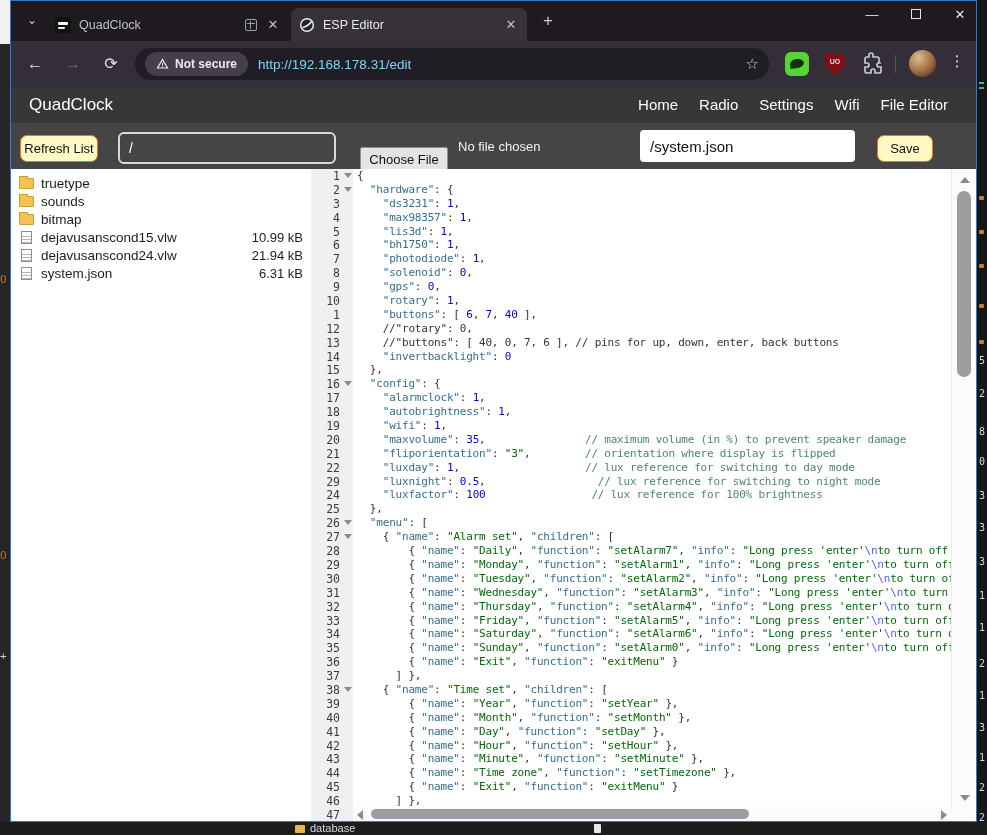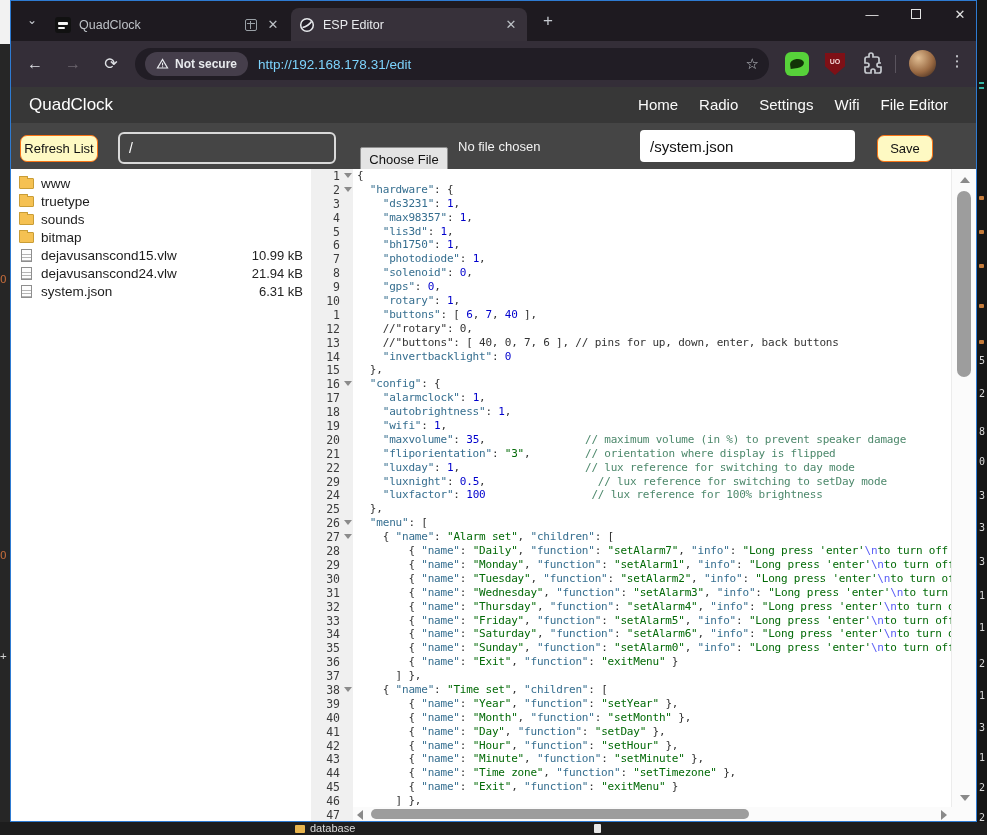--- a/index.html
+++ b/index.html
@@ -237,25 +237,20 @@
         <div class="gbtn" id="btn-refresh">Refresh List</div>
         <input id="path-input" value="/" style="">
         <div class="gbtn" id="choose-file">Choose File</div>
         <span id="no-file">No file chosen</span>
         <input id="fname-input" value="/system.json" style="">
         <div class="gbtn" id="btn-save">Save</div>
       </div>
 
       <div id="content">
         <div id="filepane">
-            <div class="frow">
-              <span class="ic-folder"></span>
-              <span class="fname">www</span>
-              <span class="fsize"></span>
-            </div>
             <div class="frow">
               <span class="ic-folder"></span>
               <span class="fname">truetype</span>
               <span class="fsize"></span>
             </div>
             <div class="frow">
               <span class="ic-folder"></span>
               <span class="fname">sounds</span>
               <span class="fsize"></span>
             </div>
@@ -347,21 +342,21 @@
               <div class="cl"><span class="tk-p">    //"buttons": [ 40, 0, 7, 6 ], // pins for up, down, enter, back buttons</span></div>
               <div class="cl"><span class="tk-p">    </span><span class="tk-k">"invertbacklight"</span><span class="tk-p">: </span><span class="tk-n">0</span></div>
               <div class="cl"><span class="tk-p">  },</span></div>
               <div class="cl"><span class="tk-p">  </span><span class="tk-k">"config"</span><span class="tk-p">: {</span></div>
               <div class="cl"><span class="tk-p">    </span><span class="tk-k">"alarmclock"</span><span class="tk-p">: </span><span class="tk-n">1</span><span class="tk-p">,</span></div>
               <div class="cl"><span class="tk-p">    </span><span class="tk-k">"autobrightness"</span><span class="tk-p">: </span><span class="tk-n">1</span><span class="tk-p">,</span></div>
               <div class="cl"><span class="tk-p">    </span><span class="tk-k">"wifi"</span><span class="tk-p">: </span><span class="tk-n">1</span><span class="tk-p">,</span></div>
               <div class="cl"><span class="tk-p">    </span><span class="tk-k">"maxvolume"</span><span class="tk-p">: </span><span class="tk-n">35</span><span class="tk-p">,             </span><span class="tk-c">// maximum volume (in %) to prevent speaker damage</span></div>
               <div class="cl"><span class="tk-p">    </span><span class="tk-k">"fliporientation"</span><span class="tk-p">: </span><span class="tk-s">"3"</span><span class="tk-p">,      </span><span class="tk-c">// orientation where display is flipped</span></div>
               <div class="cl"><span class="tk-p">    </span><span class="tk-k">"luxday"</span><span class="tk-p">: </span><span class="tk-n">1</span><span class="tk-p">,                 </span><span class="tk-c">// lux reference for switching to day mode</span></div>
-              <div class="cl"><span class="tk-p">    </span><span class="tk-k">"luxnight"</span><span class="tk-p">: </span><span class="tk-n">0.5</span><span class="tk-p">,               </span><span class="tk-c">// lux reference for switching to setDay mode</span></div>
+              <div class="cl"><span class="tk-p">    </span><span class="tk-k">"luxnight"</span><span class="tk-p">: </span><span class="tk-n">0.5</span><span class="tk-p">,               </span><span class="tk-c">// lux reference for switching to night mode</span></div>
               <div class="cl"><span class="tk-p">    </span><span class="tk-k">"luxfactor"</span><span class="tk-p">: </span><span class="tk-n">100</span><span class="tk-p">              </span><span class="tk-c">// lux reference for 100% brightness</span></div>
               <div class="cl"><span class="tk-p">  },</span></div>
               <div class="cl"><span class="tk-p">  </span><span class="tk-k">"menu"</span><span class="tk-p">: [</span></div>
               <div class="cl"><span class="tk-p">    { </span><span class="tk-k">"name"</span><span class="tk-p">: </span><span class="tk-s">"Alarm set"</span><span class="tk-p">, </span><span class="tk-k">"children"</span><span class="tk-p">: [</span></div>
               <div class="cl"><span class="tk-p">        { </span><span class="tk-k">"name"</span><span class="tk-p">: </span><span class="tk-s">"Daily"</span><span class="tk-p">, </span><span class="tk-k">"function"</span><span class="tk-p">: </span><span class="tk-s">"setAlarm7"</span><span class="tk-p">, </span><span class="tk-k">"info"</span><span class="tk-p">: </span><span class="tk-s">"Long press 'enter'</span><span class="tk-e">\n</span><span class="tk-s">to turn off alarm"</span></div>
               <div class="cl"><span class="tk-p">        { </span><span class="tk-k">"name"</span><span class="tk-p">: </span><span class="tk-s">"Monday"</span><span class="tk-p">, </span><span class="tk-k">"function"</span><span class="tk-p">: </span><span class="tk-s">"setAlarm1"</span><span class="tk-p">, </span><span class="tk-k">"info"</span><span class="tk-p">: </span><span class="tk-s">"Long press 'enter'</span><span class="tk-e">\n</span><span class="tk-s">to turn off alarm"</span></div>
               <div class="cl"><span class="tk-p">        { </span><span class="tk-k">"name"</span><span class="tk-p">: </span><span class="tk-s">"Tuesday"</span><span class="tk-p">, </span><span class="tk-k">"function"</span><span class="tk-p">: </span><span class="tk-s">"setAlarm2"</span><span class="tk-p">, </span><span class="tk-k">"info"</span><span class="tk-p">: </span><span class="tk-s">"Long press 'enter'</span><span class="tk-e">\n</span><span class="tk-s">to turn off alarm"</span></div>
               <div class="cl"><span class="tk-p">        { </span><span class="tk-k">"name"</span><span class="tk-p">: </span><span class="tk-s">"Wednesday"</span><span class="tk-p">, </span><span class="tk-k">"function"</span><span class="tk-p">: </span><span class="tk-s">"setAlarm3"</span><span class="tk-p">, </span><span class="tk-k">"info"</span><span class="tk-p">: </span><span class="tk-s">"Long press 'enter'</span><span class="tk-e">\n</span><span class="tk-s">to turn off alarm"</span></div>
               <div class="cl"><span class="tk-p">        { </span><span class="tk-k">"name"</span><span class="tk-p">: </span><span class="tk-s">"Thursday"</span><span class="tk-p">, </span><span class="tk-k">"function"</span><span class="tk-p">: </span><span class="tk-s">"setAlarm4"</span><span class="tk-p">, </span><span class="tk-k">"info"</span><span class="tk-p">: </span><span class="tk-s">"Long press 'enter'</span><span class="tk-e">\n</span><span class="tk-s">to turn off alarm"</span></div>
               <div class="cl"><span class="tk-p">        { </span><span class="tk-k">"name"</span><span class="tk-p">: </span><span class="tk-s">"Friday"</span><span class="tk-p">, </span><span class="tk-k">"function"</span><span class="tk-p">: </span><span class="tk-s">"setAlarm5"</span><span class="tk-p">, </span><span class="tk-k">"info"</span><span class="tk-p">: </span><span class="tk-s">"Long press 'enter'</span><span class="tk-e">\n</span><span class="tk-s">to turn off alarm"</span></div>

